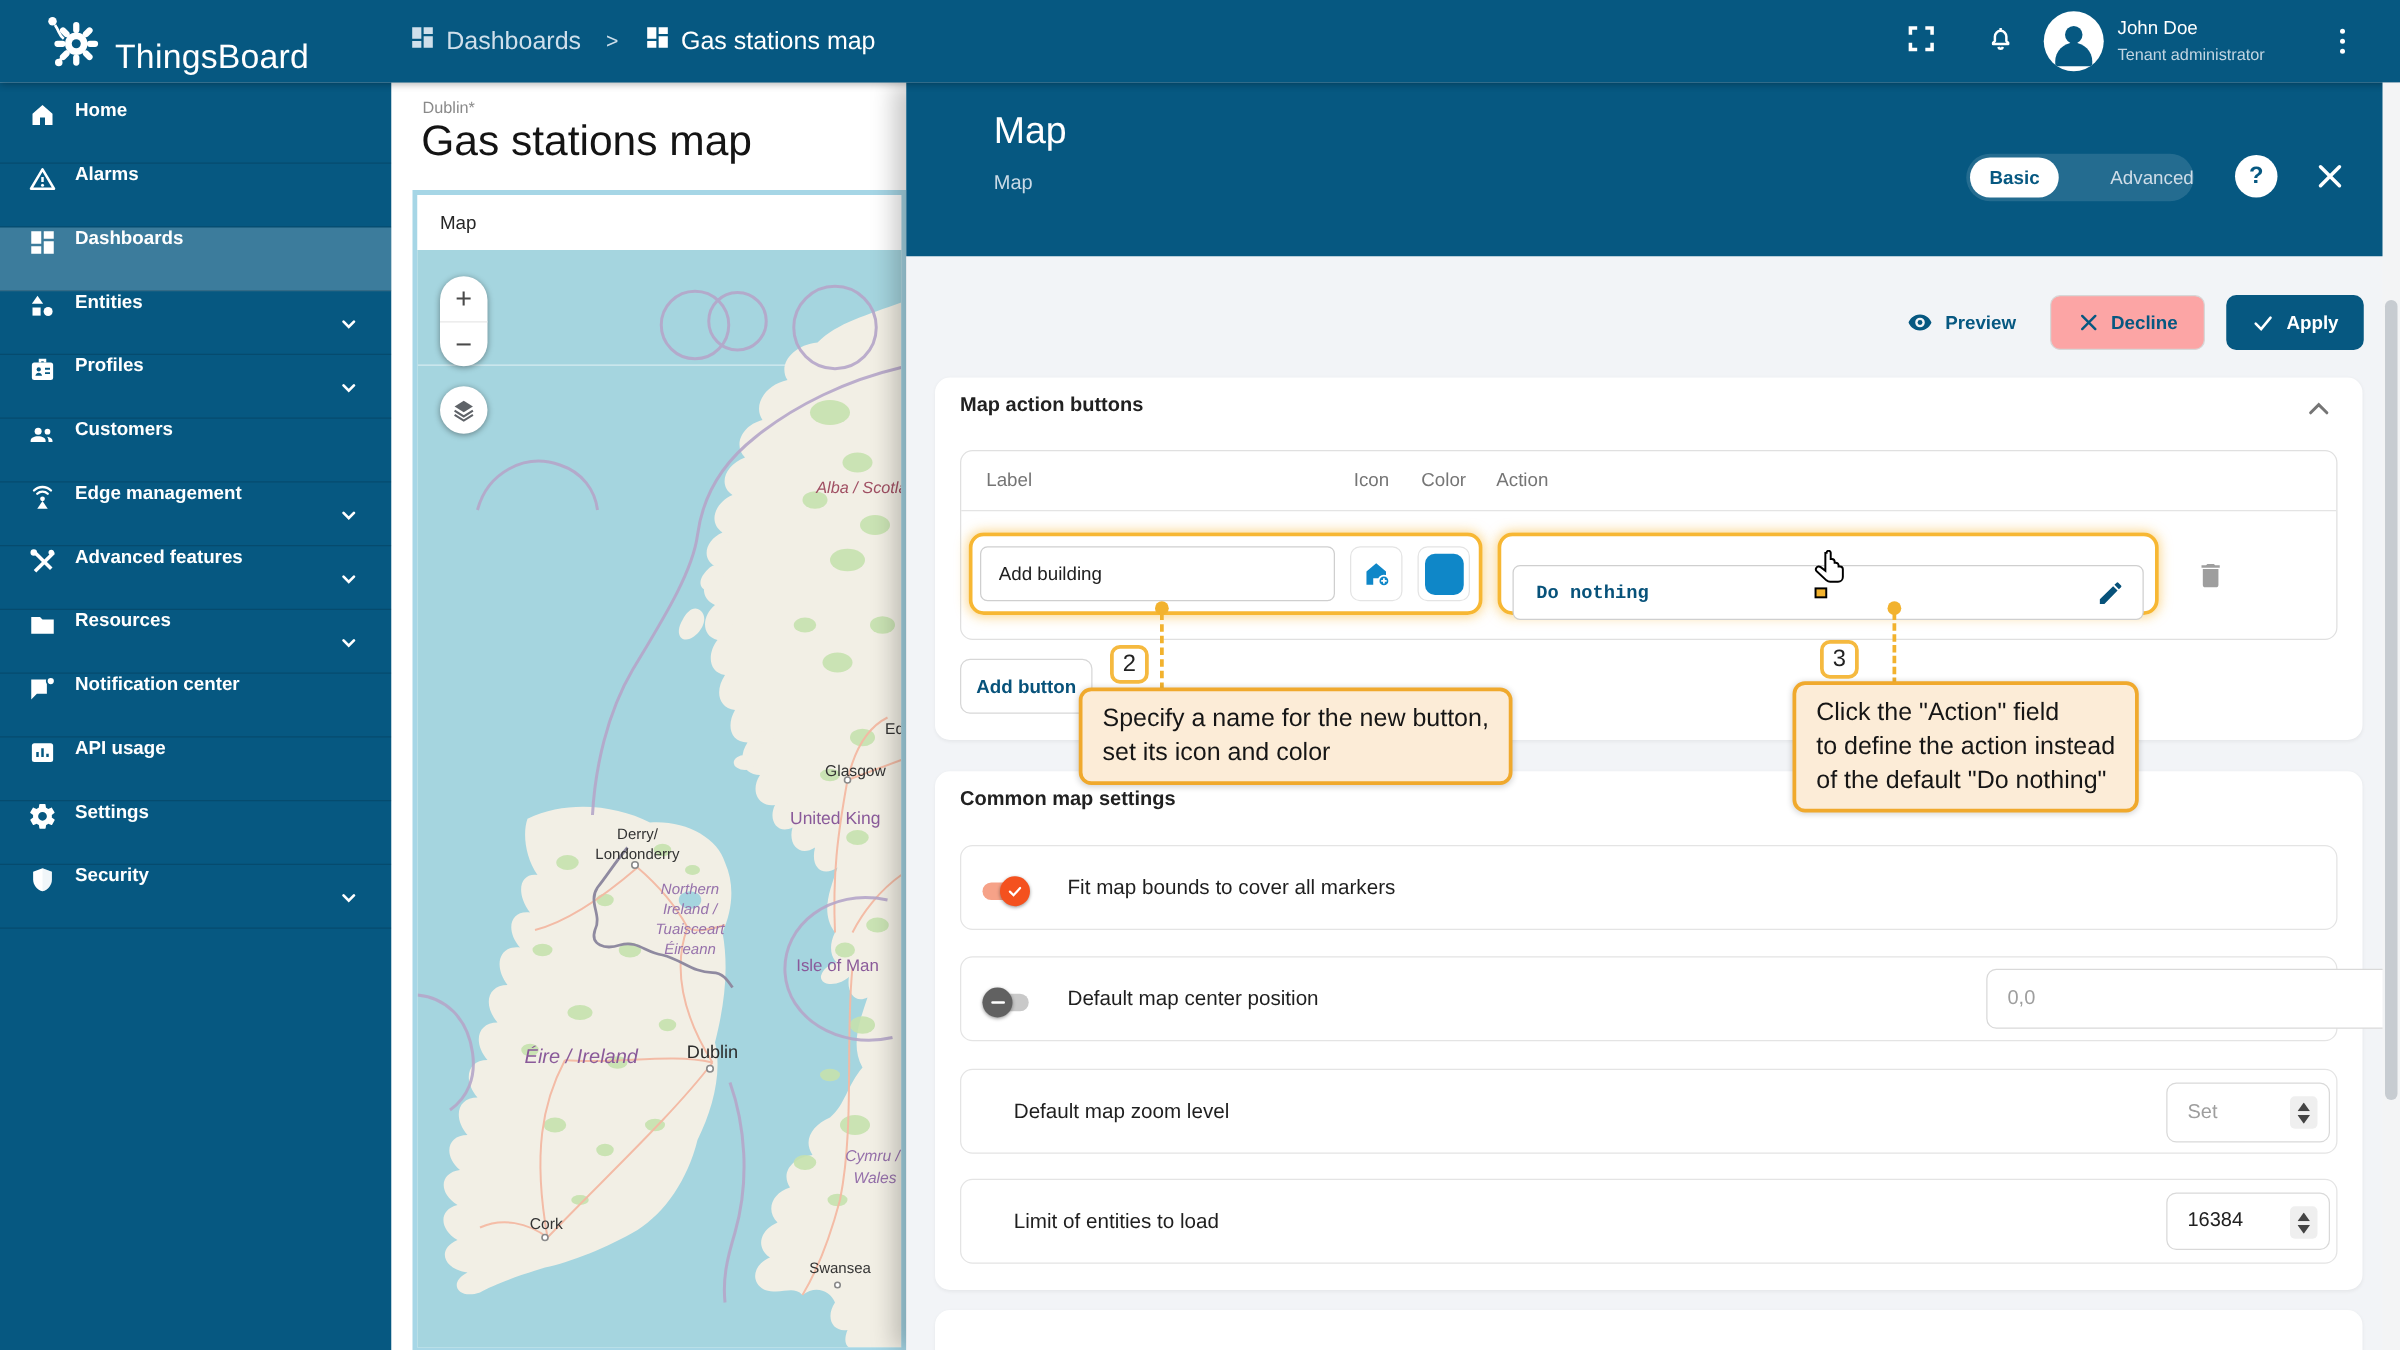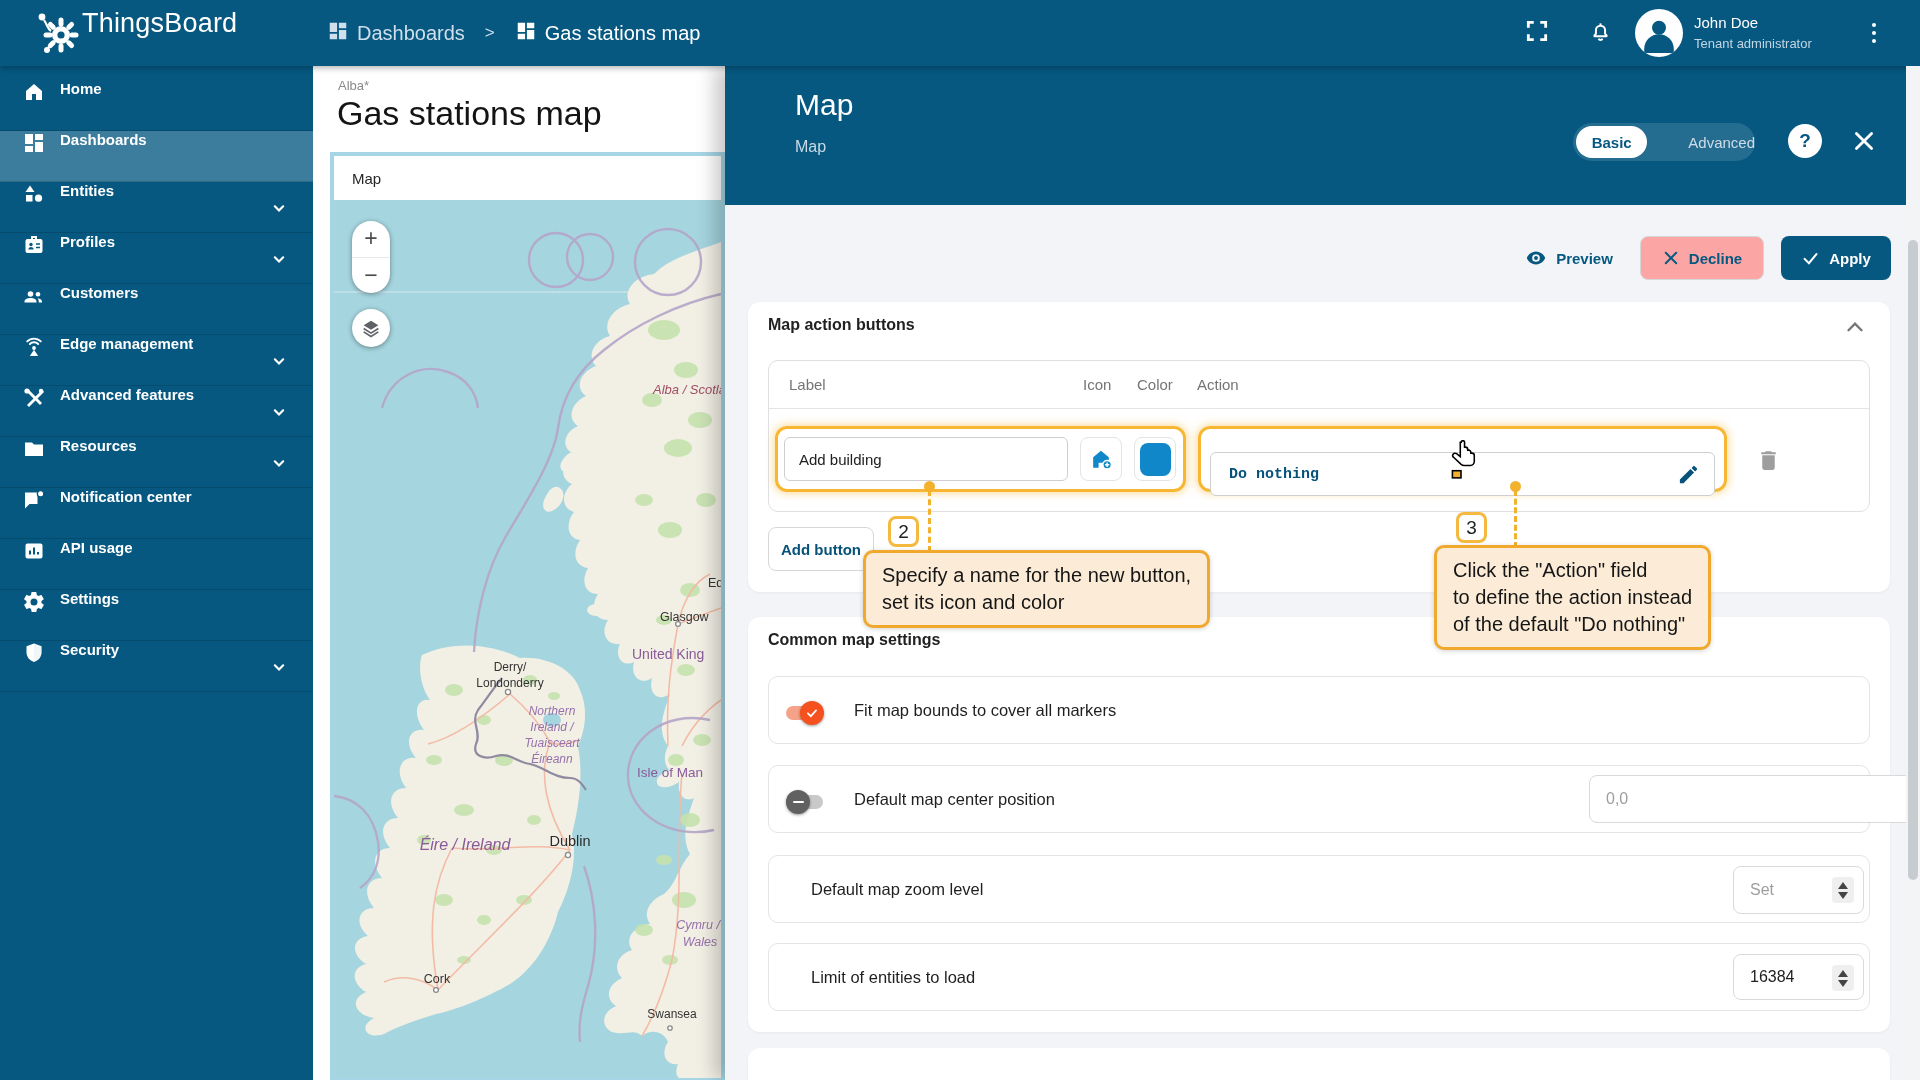--- a/index.html
+++ b/index.html
@@ -3,21 +3,21 @@
 <meta charset="utf-8">
 <style>
   * { margin:0; padding:0; box-sizing:border-box; }
   html,body { background:#222; }
   body { font-family:"Liberation Sans", sans-serif; }
   .stage { position:relative; width:1920px; height:1080px; overflow:hidden; background:#f2f4f7; }
 
   
   .topbar { position:absolute; left:0; top:0; width:1920px; height:66px; background:#065881; z-index:60;
             box-shadow:0 2px 6px rgba(0,0,0,.3); color:#fff; }
-  .logo-wrap { position:absolute; left:34px; top:8px; display:flex; align-items:flex-start; }
+  .logo-wrap { position:absolute; left:34px; top:8px; display:flex; align-items:flex-end; gap:10px; }
   .app-name { font-size:27px; font-weight:500; letter-spacing:.2px; }
   .bc { position:absolute; left:327px; top:0; height:66px; display:flex; align-items:center; gap:12px; }
   .bc-item { display:flex; align-items:center; gap:8px; font-size:20px; color:#cfdfeb; cursor:pointer; }
   .bc-item.current { color:#ffffff; }
   .bc-sep { color:#cfdfeb; font-size:17px; padding:0 8px; }
   .hdr-btn { position:absolute; top:17px; width:32px; height:32px; display:flex; align-items:center; justify-content:center; cursor:pointer; }
   .avatar { position:absolute; left:1635px; top:9px; width:48px; height:48px; border-radius:50%; background:#fff; overflow:hidden; cursor:pointer; }
   .user-txt { position:absolute; left:1694px; top:12px; line-height:21px; }
   .user-name { font-size:15px; color:#fff; }
   .user-role { font-size:13px; color:#c2d5e2; }
@@ -187,20 +187,28 @@
       </div>
   </header>
 
   <aside class="sidebar">
     <div class="nav-item">
       <svg class="mi" width="24" height="24" viewBox="0 0 24 24">
           <path fill="#fff" d="M12 4 4 11v9h6v-6h4v6h6v-9z"></path>
         </svg>
       <span>Home</span>
     </div>
+    <div class="nav-item">
+      <svg class="mi" width="24" height="24" viewBox="0 0 24 24">
+          <path d="M12 4.5 2.8 20h18.4z" fill="none" stroke="#fff" stroke-width="2" stroke-linejoin="round"></path>
+          <path d="M12 10.5v4" stroke="#fff" stroke-width="2"></path>
+          <circle cx="12" cy="17.2" r="1.2" fill="#fff"></circle>
+        </svg>
+      <span>Alarms</span>
+    </div>
     <div class="nav-item selected">
       <svg class="mi" width="24" height="24" viewBox="0 0 24 24">
           <path fill="#fff" d="M3 13h8V3H3v10zm0 8h8v-6H3v6zm10 0h8V11h-8v10zm0-18v6h8V3h-8z"></path>
         </svg>
       <span>Dashboards</span>
     </div>
     <div class="nav-item">
       <svg class="mi" width="24" height="24" viewBox="0 0 24 24">
           <path fill="#fff" d="M8 3.5 12.5 10h-9z"></path>
           <rect x="4" y="13" width="6.5" height="6.5" fill="#fff"></rect>
@@ -291,21 +299,21 @@
           <path d="M12 2.5v18.5c4.3-1.3 7.5-4.9 7.5-9.7v-6z" fill="#d8e6ef" opacity=".35"></path>
         </svg>
       <span>Security</span>
       <svg class="chev" width="20" height="20" viewBox="0 0 24 24">
           <path d="M7 10l5 5 5-5" stroke="#fff" stroke-width="2.6" fill="none" stroke-linecap="round"></path>
         </svg>
     </div>
   </aside>
 
   <section class="editor">
-    <div class="title-label">Alba*</div>
+    <div class="title-label">Dublin*</div>
     <div class="dash-title">Gas stations map</div>
 
     <div class="widget-card">
       <div class="widget-hd">Map</div>
       <div class="map-wrap">
         <svg width="387" height="878" viewBox="0 0 387 878">
           <rect x="0" y="0" width="387" height="878" fill="#a5d5df"></rect>
           <line x1="0" y1="92" x2="387" y2="92" stroke="#ffffff" stroke-width="1" opacity=".55"></line>
 
           <path fill="#f2efe5" d="M387 42 C360 52 336 58 320 74 C300 76 288 92 296 104 C278 108 268 124 276 136 C260 140 252 156 262 166 C246 172 240 188 252 196 C238 202 232 218 244 226 C230 232 226 248 240 254 C228 262 224 278 238 284 C228 292 226 308 240 312 C232 322 232 338 246 340 C238 352 240 366 254 368 C247 380 250 394 264 394 C256 406 260 420 274 420 C266 432 272 446 286 444 C280 456 288 468 300 462 C296 476 306 486 318 478 C314 494 324 502 336 494 C330 512 322 530 334 546 C326 562 334 576 348 572 C340 590 348 604 360 598 C354 616 346 636 356 654 C344 668 342 684 330 694 C316 700 308 712 316 724 C300 726 290 738 298 750 C284 754 278 768 288 778 C274 784 270 798 282 806 C268 812 266 826 278 832 C292 836 300 828 308 836 C318 828 330 832 334 842 C326 854 332 866 344 864 C340 874 344 878 346 878 L387 878 Z"></path>

